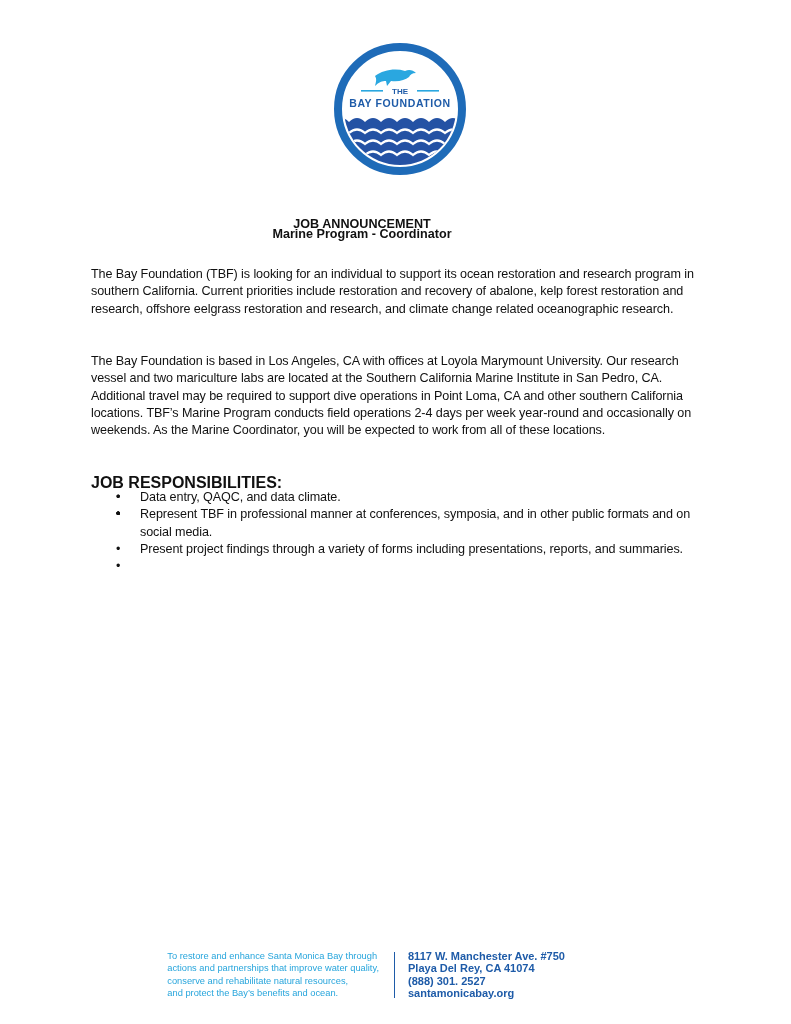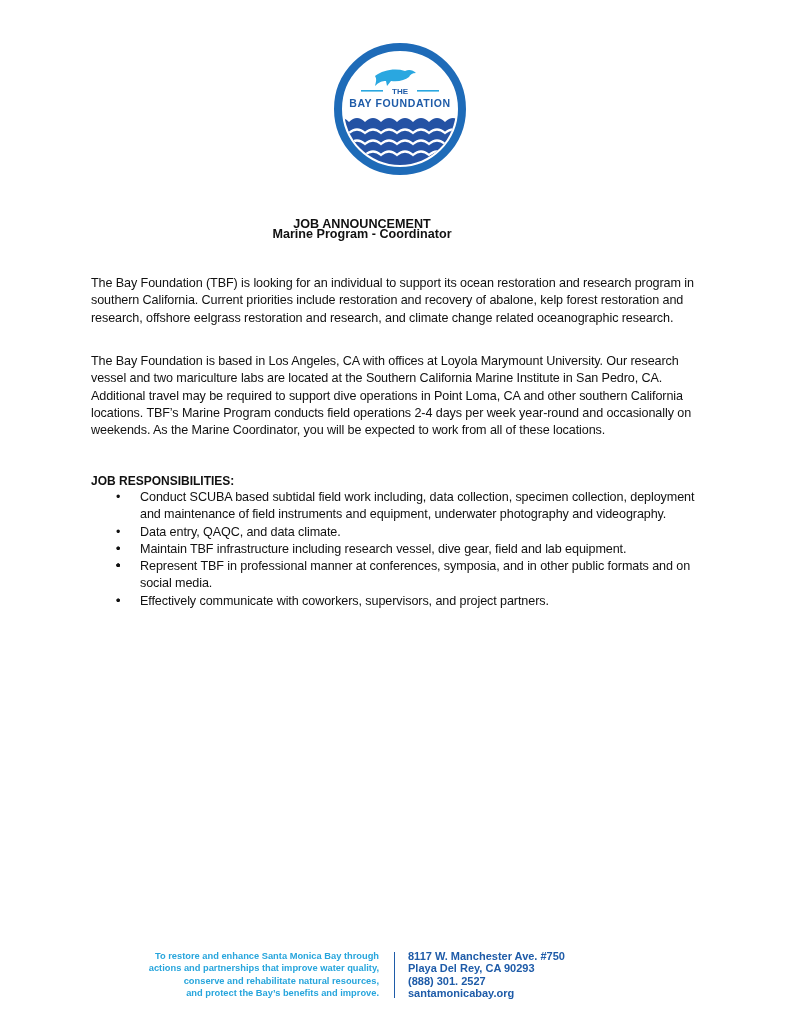--- a/index.html
+++ b/index.html
@@ -3,27 +3,27 @@
 <meta charset="utf-8">
 <style>
   html, body { margin: 0; padding: 0; background: #ffffff; }
   body { width: 791px; height: 1024px; position: relative; overflow: hidden;
          font-family: "Liberation Sans", sans-serif; color: #111; }
   .logo { position: absolute; left: 333px; top: 42px; width: 134px; height: 134px; }
   .head { position: absolute; left: 0; width: 724px; text-align: center;
           font-weight: bold; font-size: 12.6px; line-height: 16px; }
   .para { position: absolute; left: 91px; width: 620px; font-size: 12.6px;
           line-height: 17.3px; margin: 0; letter-spacing: -0.1px; }
-  .resp-title { position: absolute; left: 91px; top: 474px; font-weight: bold; font-size: 12px; }
+  .resp-title { position: absolute; left: 91px; top: 474px; font-weight: bold; font-size: 16px; }
   ul.resp { position: absolute; left: 91px; top: 489px; width: 620px; margin: 0; padding: 0; list-style: none; }
   ul.resp li { position: relative; padding-left: 49px; font-size: 12.6px; line-height: 17.3px; letter-spacing: -0.1px; }
   ul.resp li .bullet { position: absolute; left: 25px; top: 0; }
   .footer { position: absolute; top: 950px; left: 0; width: 791px; height: 52px; }
-  .mission { position: absolute; right: 412px; top: 0; text-align: right; color: #27a5dc;
-             font-weight: bold; font-size: 9.3px; line-height: 12.3px; }
+  .mission { position: absolute; right: 412px; top: 0; color: #27a5dc;
+             font-weight: normal; font-size: 9.3px; line-height: 12.3px; }
   .divider { position: absolute; left: 394px; top: 2px; width: 1px; height: 46px; background: #1e5ba8; }
   .address { position: absolute; left: 408px; top: 0; color: #1e5ba8; font-weight: bold;
              font-size: 11px; line-height: 12.3px; }
 </style>
 </head>
 <body>
 
 <svg class="logo" viewBox="0 0 134 134">
   <circle cx="67" cy="67" r="62" fill="#ffffff" stroke="#1e6bb8" stroke-width="8"></circle>
   <path d="M42 34 C50 28 62 26 72 29 C76 27 80 28 83 31 C79 31 77 33 76 35 C72 38 66 40 58 39 L54 44 L53 39 C49 39 46 40 42 44 C43 40 44 37 42 34 Z" fill="#2aa7e0"></path>
@@ -38,44 +38,44 @@
     <path d="M0 80 Q8 72 16 80 Q24 72 32 80 Q40 72 48 80 Q56 72 64 80 Q72 72 80 80 Q88 72 96 80 Q104 72 112 80 Q120 72 128 80 Q136 72 144 80 L144 134 L0 134 Z" fill="#2452a4"></path>
     <path d="M0 91 Q8 84 16 91 Q24 84 32 91 Q40 84 48 91 Q56 84 64 91 Q72 84 80 91 Q88 84 96 91 Q104 84 112 91 Q120 84 128 91 Q136 84 144 91" stroke="#fff" stroke-width="2.2" fill="none"></path>
     <path d="M0 102 Q8 95 16 102 Q24 95 32 102 Q40 95 48 102 Q56 95 64 102 Q72 95 80 102 Q88 95 96 102 Q104 95 112 102 Q120 95 128 102 Q136 95 144 102" stroke="#fff" stroke-width="2.2" fill="none"></path>
     <path d="M0 113 Q8 106 16 113 Q24 106 32 113 Q40 106 48 113 Q56 106 64 113 Q72 106 80 113 Q88 106 96 113 Q104 106 112 113 Q120 106 128 113 Q136 106 144 113" stroke="#fff" stroke-width="2.2" fill="none"></path>
   </g>
 </svg>
 
 <div class="head" style="top:216px">JOB ANNOUNCEMENT</div>
 <div class="head" style="top:226px">Marine Program - Coordinator</div>
 
-<p class="para" style="top:275px">The Bay Foundation (TBF) is looking for an individual to support its ocean restoration and research program in southern California. Current priorities include restoration and recovery of abalone, kelp forest restoration and research, offshore eelgrass restoration and research, and climate change related oceanographic research.</p>
+<p class="para" style="top:266px">The Bay Foundation (TBF) is looking for an individual to support its ocean restoration and research program in southern California. Current priorities include restoration and recovery of abalone, kelp forest restoration and research, offshore eelgrass restoration and research, and climate change related oceanographic research.</p>
 <p class="para" style="top:353px">The Bay Foundation is based in Los Angeles, CA with offices at Loyola Marymount University. Our research vessel and two mariculture labs are located at the Southern California Marine Institute in San Pedro, CA. Additional travel may be required to support dive operations in Point Loma, CA and other southern California locations. TBF’s Marine Program conducts field operations 2-4 days per week year-round and occasionally on weekends. As the Marine Coordinator, you will be expected to work from all of these locations.</p>
 
 <div class="resp-title">JOB RESPONSIBILITIES:</div>
 <ul class="resp">
-  <li><span class="bullet">•</span><span>Conduct SCUBA based subtidal field work including, data collection, specimen collection, deployment and maintenance of field instruments and equipment, underwater photography and videography.</span></li>
+  <li><span class="bullet">•</span></li>
   <li><span class="bullet">•</span><span>Data entry, QAQC, and data climate.</span></li>
   <li><span class="bullet">•</span></li>
-  <li><span class="bullet">•</span><span>Maintain TBF infrastructure including research vessel, dive gear, field and lab equipment.</span></li>
+  <li><span class="bullet">•</span></li>
   <li><span class="bullet">•</span></li>
   <li><span class="bullet">•</span></li>
   <li><span class="bullet">•</span></li>
   <li><span class="bullet">•</span><span>Represent TBF in professional manner at conferences, symposia, and in other public formats and on social media.</span></li>
+  <li><span class="bullet">•</span><span>Present project findings through a variety of forms including presentations, reports, and summaries.</span></li>
   <li><span class="bullet">•</span></li>
-  <li><span class="bullet">•</span><span>Effectively communicate with coworkers, supervisors, and project partners.</span></li>
 </ul>
 
 <div class="footer">
   <div class="mission">
     <div>To restore and enhance Santa Monica Bay through</div>
     <div>actions and partnerships that improve water quality,</div>
     <div>conserve and rehabilitate natural resources,</div>
-    <div>and protect the Bay’s benefits and improve.</div>
+    <div>and protect the Bay’s benefits and ocean.</div>
   </div>
   <div class="divider"></div>
   <div class="address">
     <div>8117 W. Manchester Ave. #750</div>
-    <div>Playa Del Rey, CA 90293</div>
+    <div>Playa Del Rey, CA 41074</div>
     <div>(888) 301. 2527</div>
     <div>santamonicabay.org</div>
   </div>
 </div>
 
 </body></html>

